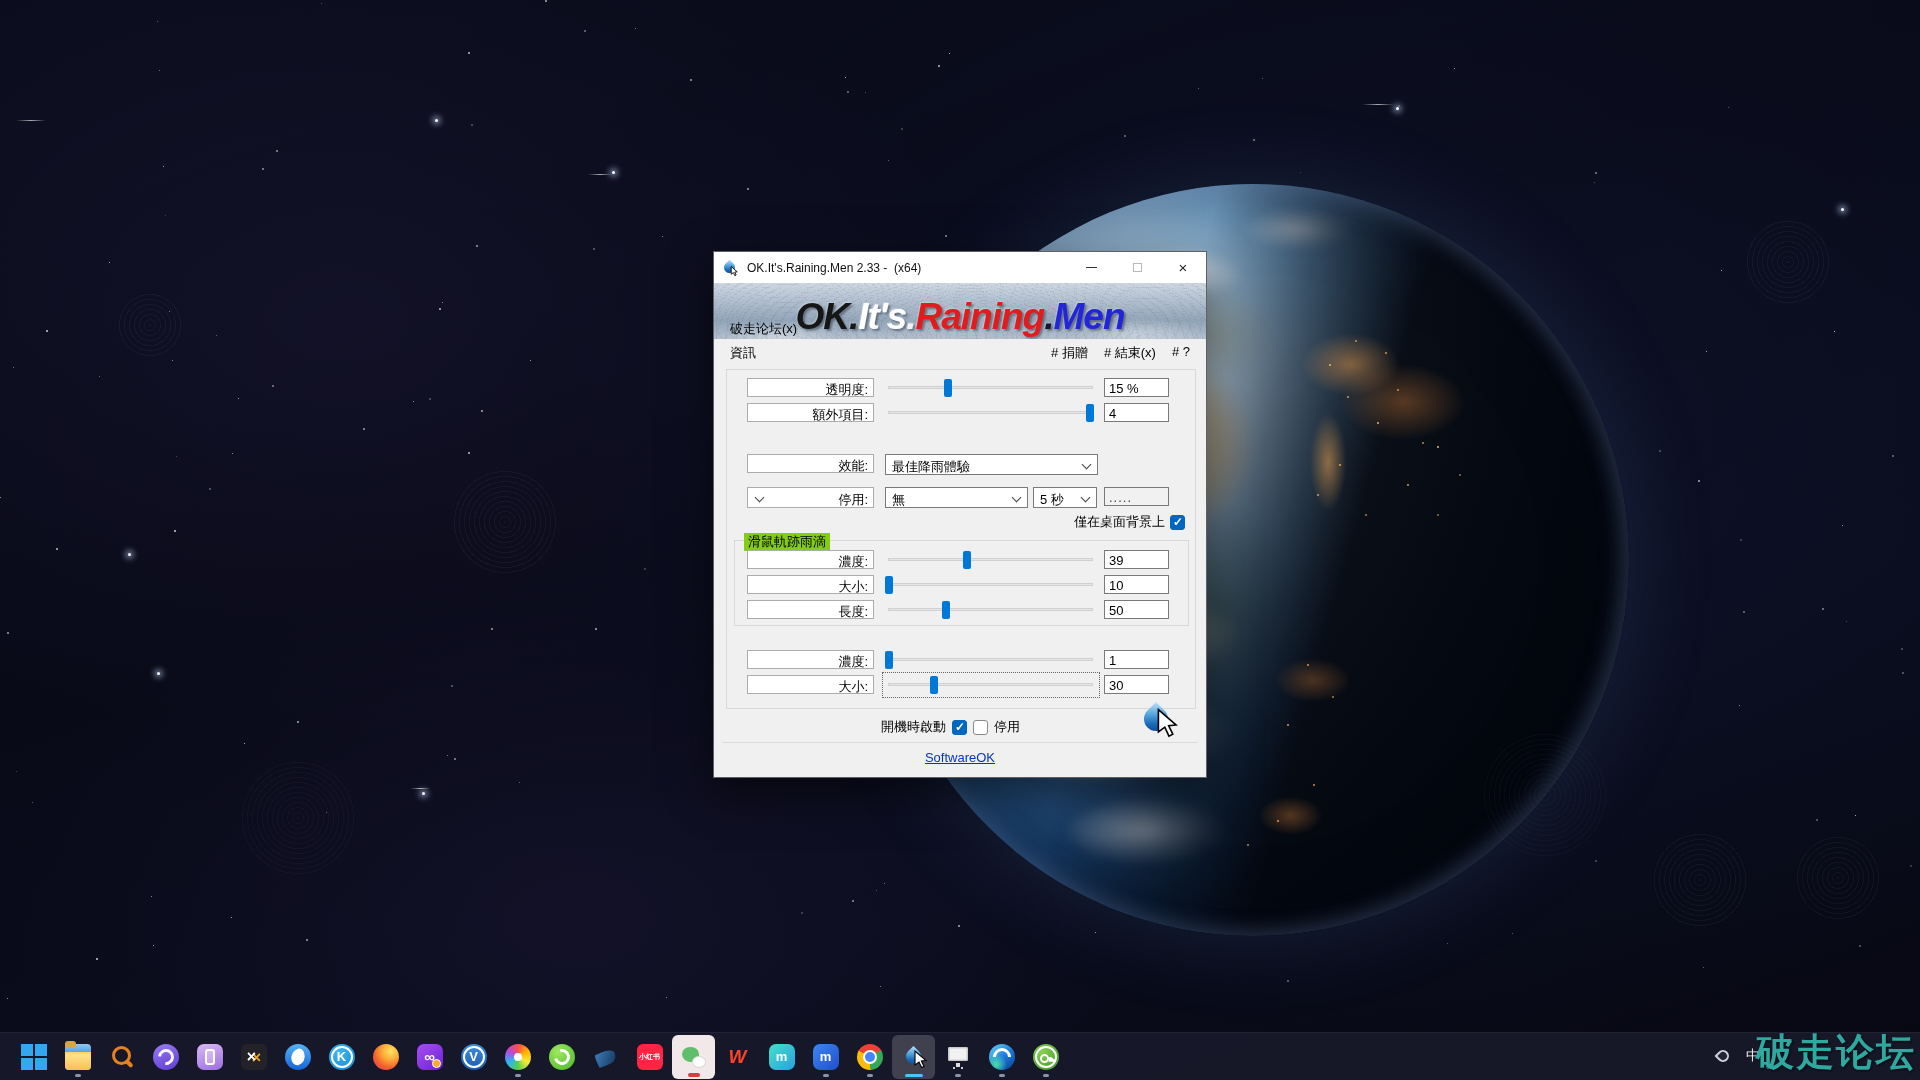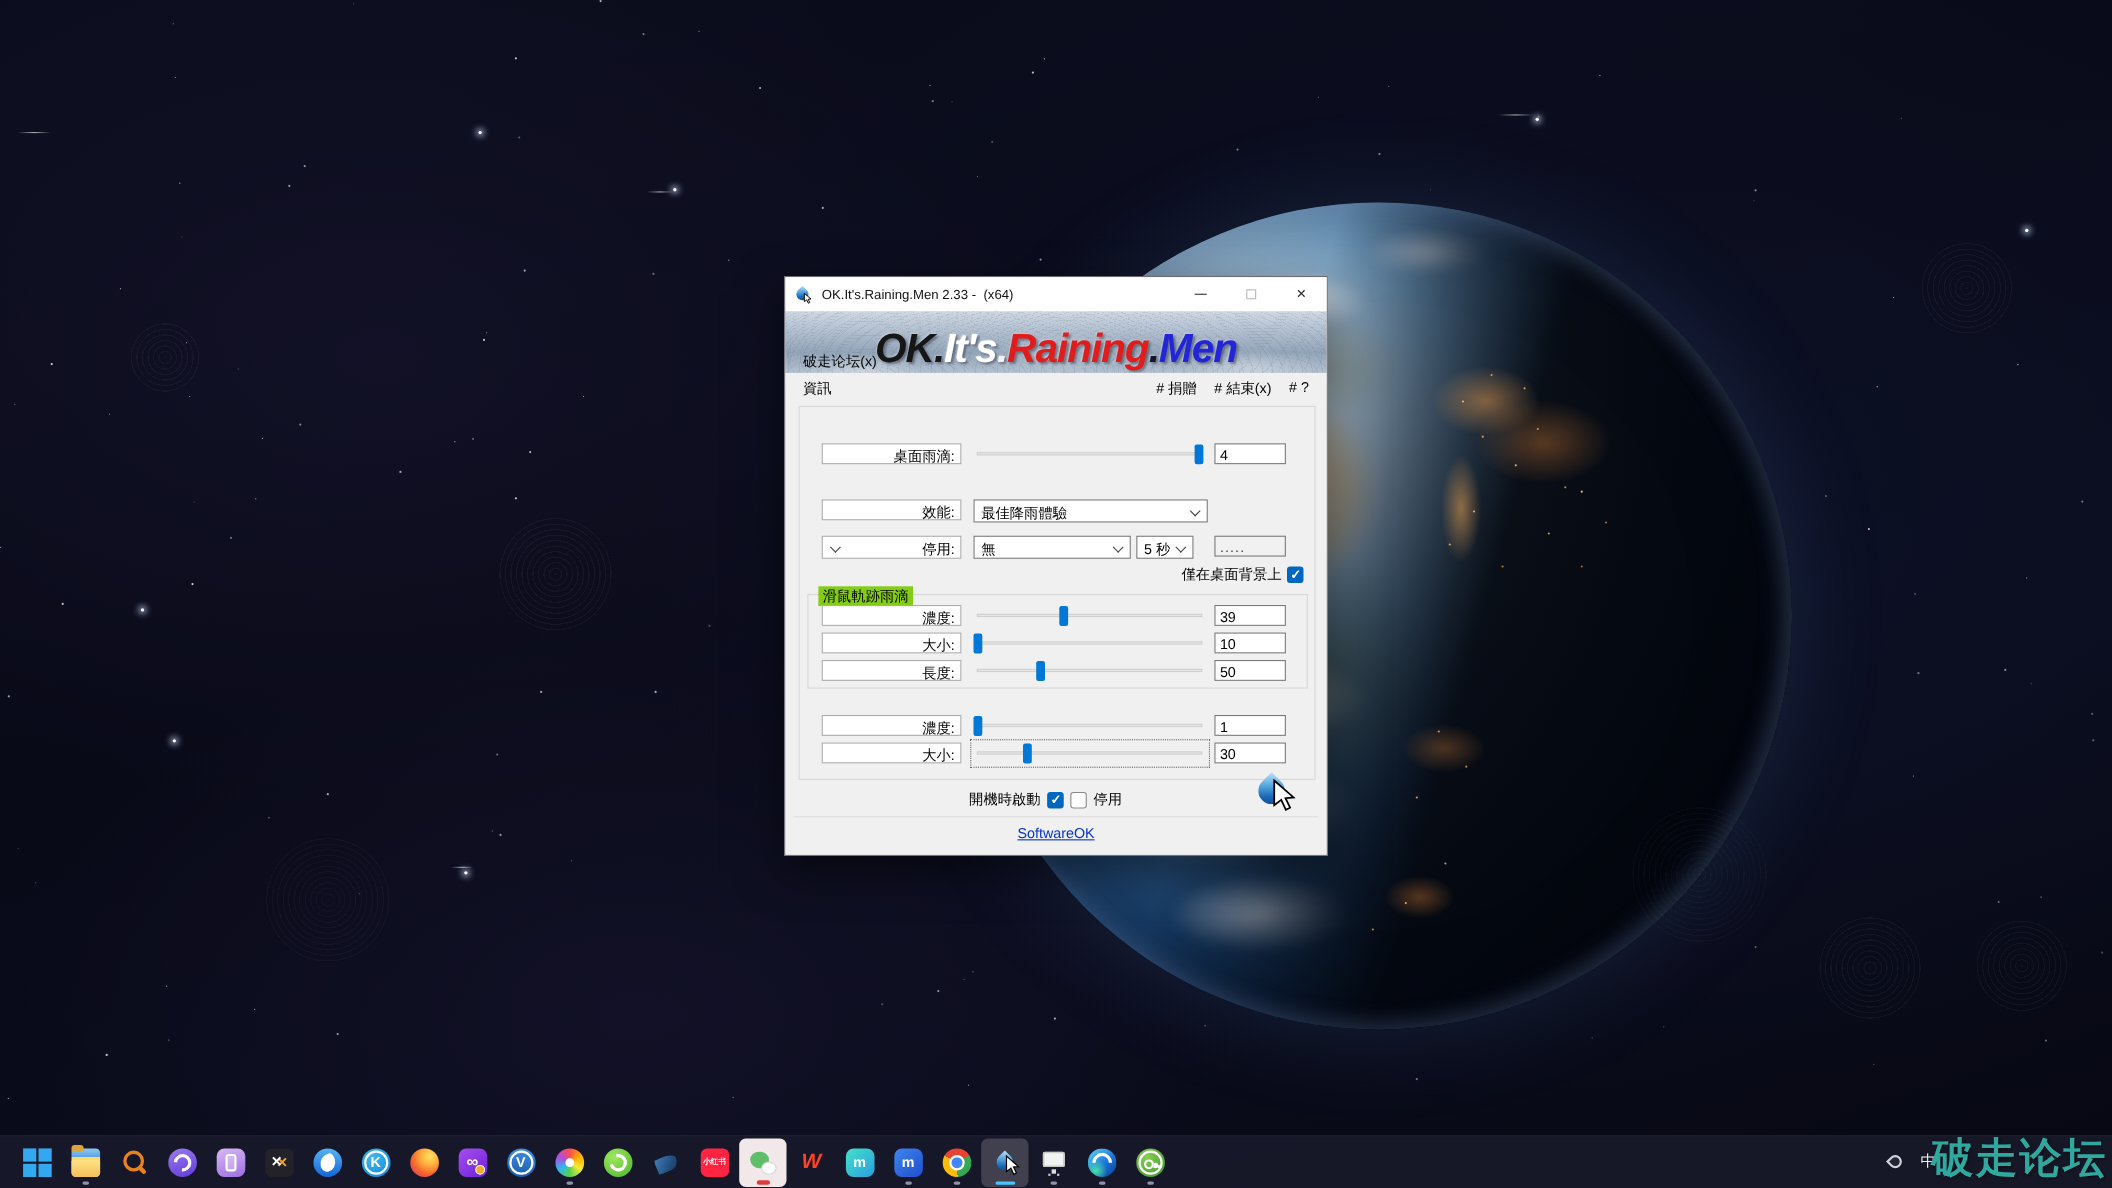--- a/index.html
+++ b/index.html
@@ -434,23 +434,31 @@
       <div class="menu-right" id="menu-right" data-name="menu-right">
           <div class="menu-item" data-name="menu-item-donate"># 捐贈</div>
           <div class="menu-item" data-name="menu-item-quit"># 結束(x)</div>
           <div class="menu-item" data-name="menu-item-help"># ?</div>
         </div>
     </div>
 
     <div class="content" data-name="settings-panel">
       <div class="panel-border" data-name="panel-border"></div>
 
+      <div class="row" style="top:12px;">
+        <div class="lbl" data-name="transparency-label">透明度:</div>
+        <div class="slider" data-name="transparency-slider">
+          <div class="track" data-name="slider-track"></div>
+          <div class="thumb" data-name="slider-thumb" style="left: calc(30% - 4px);"></div>
+        </div>
+        <div class="val" data-name="transparency-value">15 %</div>
+      </div>
 
       <div class="row" style="top:37px;">
-        <div class="lbl" data-name="render-quality-label">桌面雨滴:</div>
+        <div class="lbl" data-name="render-quality-label">額外項目:</div>
         <div class="slider" data-name="render-quality-slider">
           <div class="track" data-name="slider-track"></div>
           <div class="thumb" data-name="slider-thumb" style="left: calc(97% - 4px);"></div>
         </div>
         <div class="val" data-name="render-quality-value">4</div>
       </div>
 
 
       <div class="row" style="top:88px;">
         <div class="lbl" data-name="performance-label">效能:</div>
@@ -462,21 +470,21 @@
 
       <div class="row" style="top:121px;">
         <div class="lbl-combo" data-name="disable-label-combo">
           <span class="chev left" data-name="chevron-down-icon"></span>
           <span data-name="disable-label">停用:</span>
         </div>
         <div class="dd" style="left:171px; width:143px;" data-name="disable-mode-dropdown">
           <span data-name="disable-mode-value">無</span>
           <span class="chev" data-name="chevron-down-icon"></span>
         </div>
-        <div class="dd" style="left:319px; width:52px;" data-name="disable-interval-dropdown">
+        <div class="dd" style="left:319px; width:64px;" data-name="disable-interval-dropdown">
           <span data-name="disable-interval-value">5 秒</span>
           <span class="chev" data-name="chevron-down-icon"></span>
         </div>
         <div class="val dots" data-name="disable-extra-field">.....</div>
       </div>
 
       <div class="chk-right" style="top:147px;" data-name="only-on-desktop-row">
         <span data-name="only-on-desktop-label">僅在桌面背景上</span>
         <span class="cb checked" data-name="only-on-desktop-checkbox"></span>
       </div>

